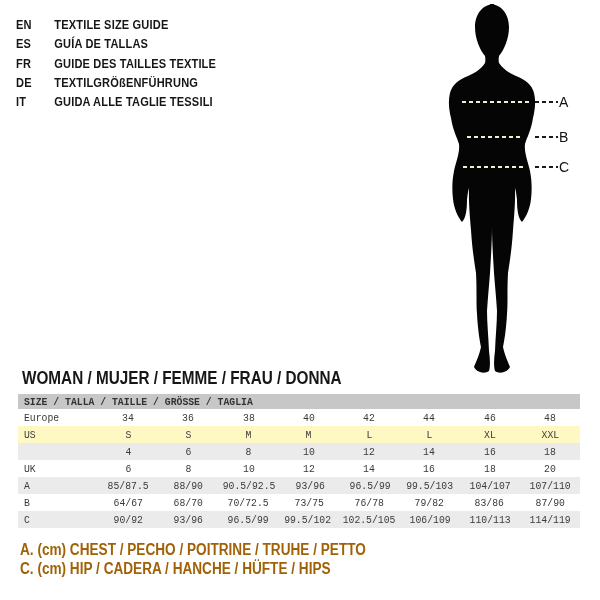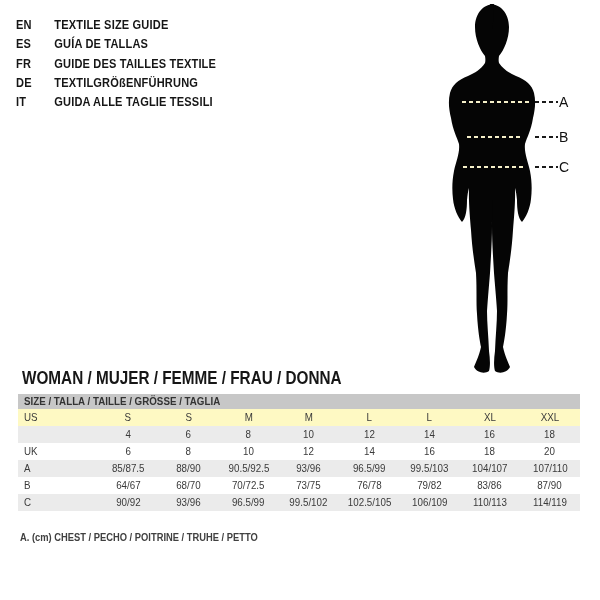--- a/index.html
+++ b/index.html
@@ -22,27 +22,27 @@
     font-size:13px; font-weight:bold; letter-spacing:0.2px;
     transform:scaleX(0.85); transform-origin:0 50%; white-space:nowrap;
     color:#161616;
   }
 
   .figure-wrap { position:absolute; left:422px; top:0; width:160px; height:380px; }
   .fig-label { position:absolute; left:559px; font-size:14px; color:#111; line-height:16px; }
 
   .section-title { position:absolute; left:22px; top:368px; font-size:18px; font-weight:bold; }
 
-  .size-table { position:absolute; left:18px; top:394px; width:562px; font-size:11.5px; color:#3a3a3a; }
+  .size-table { position:absolute; left:18px; top:394px; width:562px; font-size:11.5px; color:#3a3a3a;font-family:Liberation Mono, monospace; }
   .thead { height:15px; line-height:15px; padding-left:6px; font-weight:bold; color:#333333; }
   .trow  { display:grid; grid-template-columns:80px repeat(8,1fr); height:17px; line-height:17px; }
   .tlabel{ padding-left:6px; text-align:left; }
   .tcell { text-align:center; }
 
-  .legend { position:absolute; left:20px; top:528px; font-size:11px; font-weight:bold; color:#404040; }
+  .legend { position:absolute; left:20px; top:541px; font-size:16px; font-weight:bold; color:#a16207; }
   .legend-row { height:18.6px; line-height:18.6px; }
 </style>
 </head>
 <body>
 
 <div class="lang-block">
 
 <div class="lang-row">
     <span>EN</span>
     <span>TEXTILE SIZE GUIDE</span>
@@ -92,20 +92,32 @@
 <div class="section-title">
   <span class="cond">WOMAN / MUJER / FEMME / FRAU / DONNA</span>
 </div>
 
 <div class="size-table">
   <div class="thead" style="background: rgb(199, 199, 199);">
     <span class="cond">SIZE / TALLA / TAILLE / GRÖSSE / TAGLIA</span>
   </div>
   <div>
 
+  <div class="trow">
+      <div class="tlabel"><span class="cond">Europe</span></div>
+
+    <div class="tcell"><span class="condc">34</span></div>
+        <div class="tcell"><span class="condc">36</span></div>
+        <div class="tcell"><span class="condc">38</span></div>
+        <div class="tcell"><span class="condc">40</span></div>
+        <div class="tcell"><span class="condc">42</span></div>
+        <div class="tcell"><span class="condc">44</span></div>
+        <div class="tcell"><span class="condc">46</span></div>
+        <div class="tcell"><span class="condc">48</span></div>
+      </div>
       <div class="trow" style="background: #fef9c3;">
       <div class="tlabel"><span class="cond">US</span></div>
 
     <div class="tcell"><span class="condc">S</span></div>
         <div class="tcell"><span class="condc">S</span></div>
         <div class="tcell"><span class="condc">M</span></div>
         <div class="tcell"><span class="condc">M</span></div>
         <div class="tcell"><span class="condc">L</span></div>
         <div class="tcell"><span class="condc">L</span></div>
         <div class="tcell"><span class="condc">XL</span></div>
@@ -172,13 +184,16 @@
         <div class="tcell"><span class="condc">114/119</span></div>
       </div>
     </div>
 </div>
 
 <div class="legend">
 
 <div class="legend-row">
     <span class="cond">A. (cm) CHEST / PECHO / POITRINE / TRUHE / PETTO</span>
   </div>
+    <div class="legend-row">
+    <span class="cond">C. (cm) HIP / CADERA / HANCHE / HÜFTE / HIPS</span>
+  </div>
   </div>
 
 </body></html>

